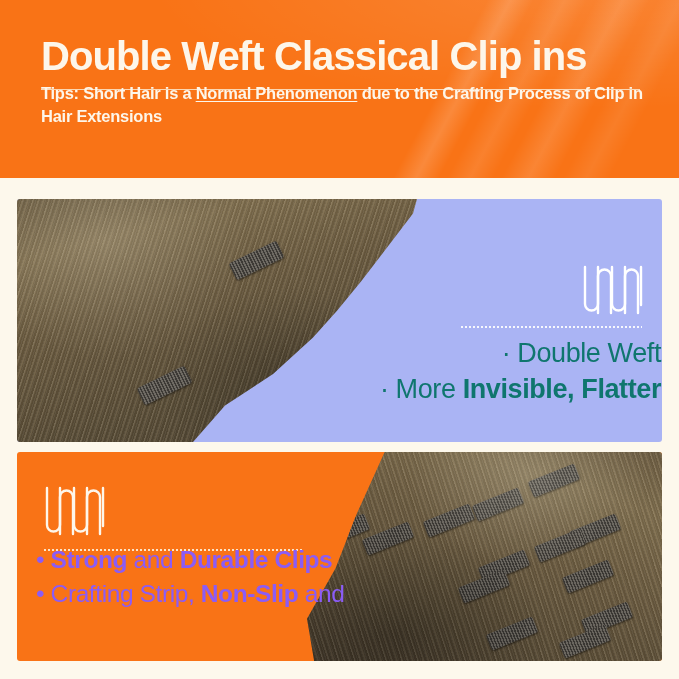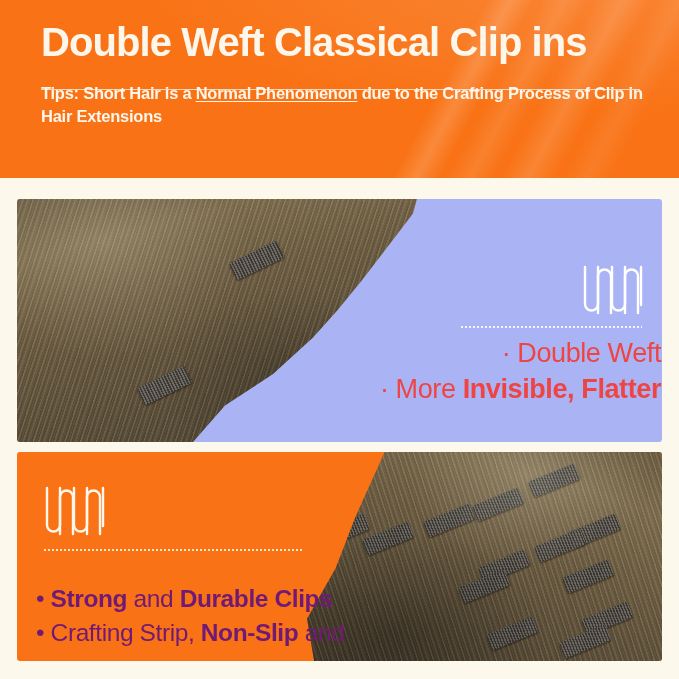--- a/index.html
+++ b/index.html
@@ -24,21 +24,21 @@
     background:
       linear-gradient(118deg, rgba(255,255,255,0) 63%, rgba(255,255,255,0.16) 66%, rgba(255,255,255,0) 69%),
       linear-gradient(118deg, rgba(255,255,255,0) 70%, rgba(255,255,255,0.10) 73%, rgba(255,255,255,0) 76%),
       linear-gradient(118deg, rgba(255,255,255,0) 77%, rgba(255,255,255,0.13) 80.5%, rgba(255,255,255,0) 84%),
       linear-gradient(118deg, rgba(255,255,255,0) 85%, rgba(255,255,255,0.08) 88%, rgba(255,255,255,0) 91%),
       radial-gradient(120% 130% at 88% -10%, rgba(255,255,255,0.13), rgba(255,255,255,0) 55%);
     pointer-events:none;
   }
   #header-title {
     position:absolute;
-    left:41px; top:21px;
+    left:41px; top:35px;
     width:610px;
     color:#fdf6ea;
     font-size:40px;
     font-weight:bold;
     letter-spacing:-0.9px;
     line-height:1.05;
     white-space:nowrap;
   }
   #header-rule {
     position:absolute;
@@ -111,21 +111,21 @@
     background-image:linear-gradient(to right, #ffffff 0 2px, transparent 2px 4px);
     background-size:4px 2px;
     background-repeat:repeat-x;
     opacity:.9;
   }
   #weft-lines {
     position:absolute;
     right:18px; top:337px;
     width:420px;
     text-align:right;
-    color:#ef4444;
+    color:#0f766e;
     line-height:1.22;
   }
   #weft-lines .l1 { font-size:27px; font-weight:400; letter-spacing:-0.4px; }
   #weft-lines .l2 { font-size:27px; font-weight:400; letter-spacing:-0.4px; margin-top:3px; }
   #weft-lines .l2 b { font-weight:bold; }
 
   
   #panel-clips {
     position:absolute;
     left:17px; top:452px;
@@ -171,23 +171,23 @@
     position:absolute;
     left:44px; top:549px;
     width:259px; height:2px;
     background-image:linear-gradient(to right, #fce9cf 0 2px, transparent 2px 4px);
     background-size:4px 2px;
     background-repeat:repeat-x;
     opacity:.95;
   }
   #clips-lines {
     position:absolute;
-    left:36px; top:584px;
+    left:36px; top:545px;
     width:400px;
-    color:#701a75;
+    color:#8b5cf6;
     line-height:1.25;
   }
   #clips-lines .cl { font-size:24.5px; font-weight:400; letter-spacing:-0.4px; }
   #clips-lines .cl b { font-weight:bold; }
   #clips-lines .cl2 { margin-top:3px; }
   #clips-lines .cl3 { margin-top:1px; padding-left:19px; }
 </style>
 </head>
 <body>
 

